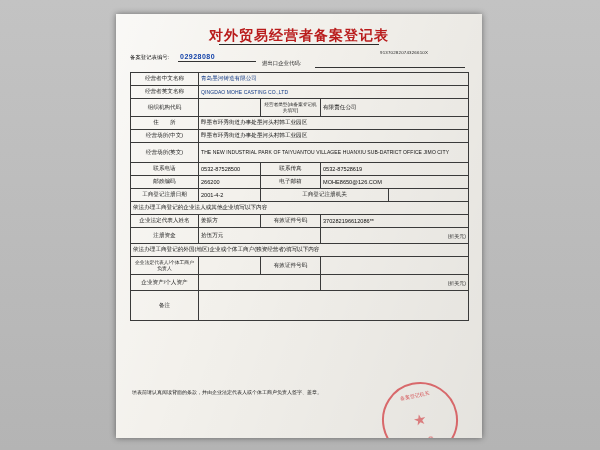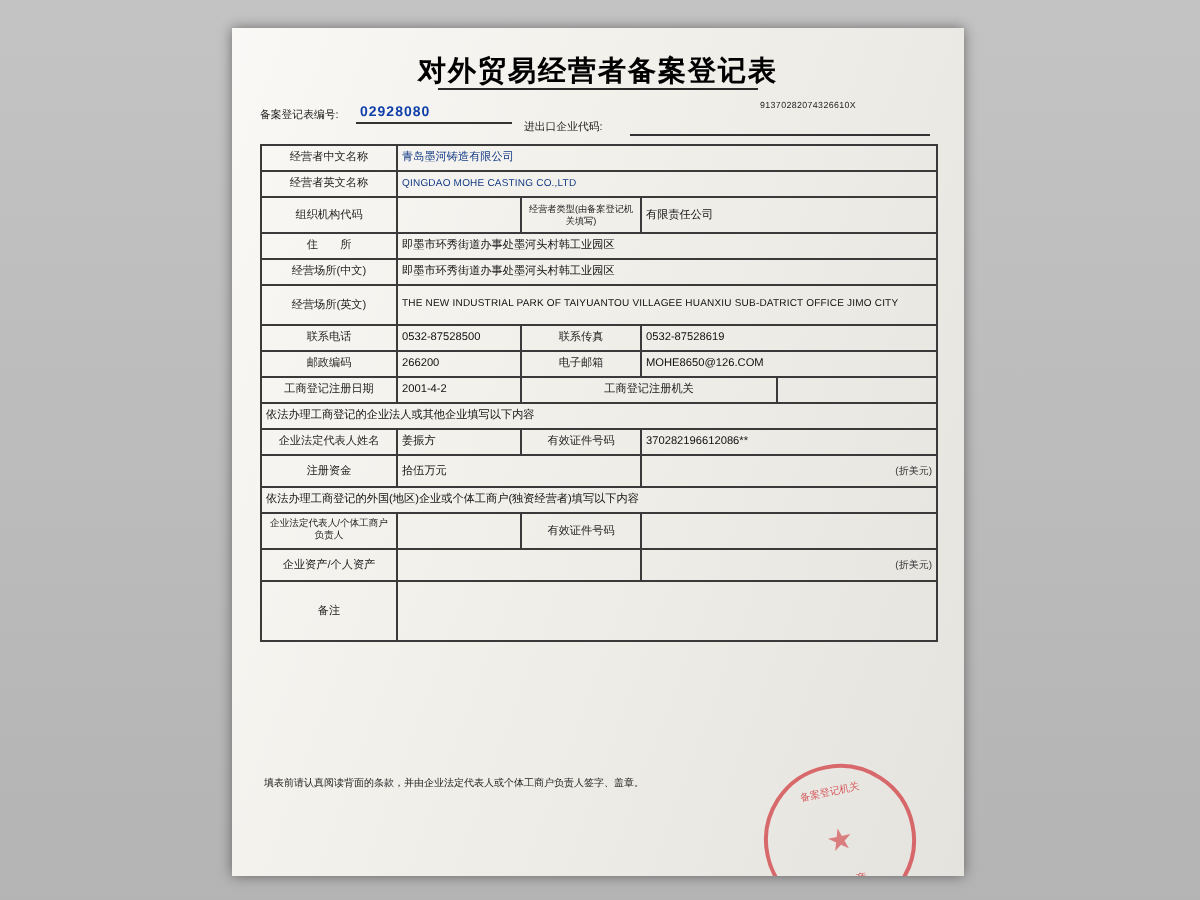--- a/index.html
+++ b/index.html
@@ -21,21 +21,21 @@
     overflow:hidden;
   }
   .paper:before{
     content:"";position:absolute;inset:0;
     background:linear-gradient(110deg,rgba(255,255,255,.55) 0%,rgba(255,255,255,0) 35%,rgba(0,0,0,.06) 100%);
     pointer-events:none;
   }
   
   .title{
     position:absolute;left:0;right:0;top:13px;text-align:center;
-    font-size:14px;font-weight:bold;color:#000000;letter-spacing:1px;
+    font-size:14px;font-weight:bold;color:#b91c1c;letter-spacing:1px;
     font-family:"DejaVu Sans","Liberation Sans",sans-serif;
   }
   .title-underline{
     position:absolute;left:103px;top:30px;width:160px;height:1px;background:#2a2a2a;
   }
   
   .hdr{
     position:absolute;left:14px;top:34px;width:338px;height:22px;
     font-size:5.4px;color:#1a1a1a;
   }

